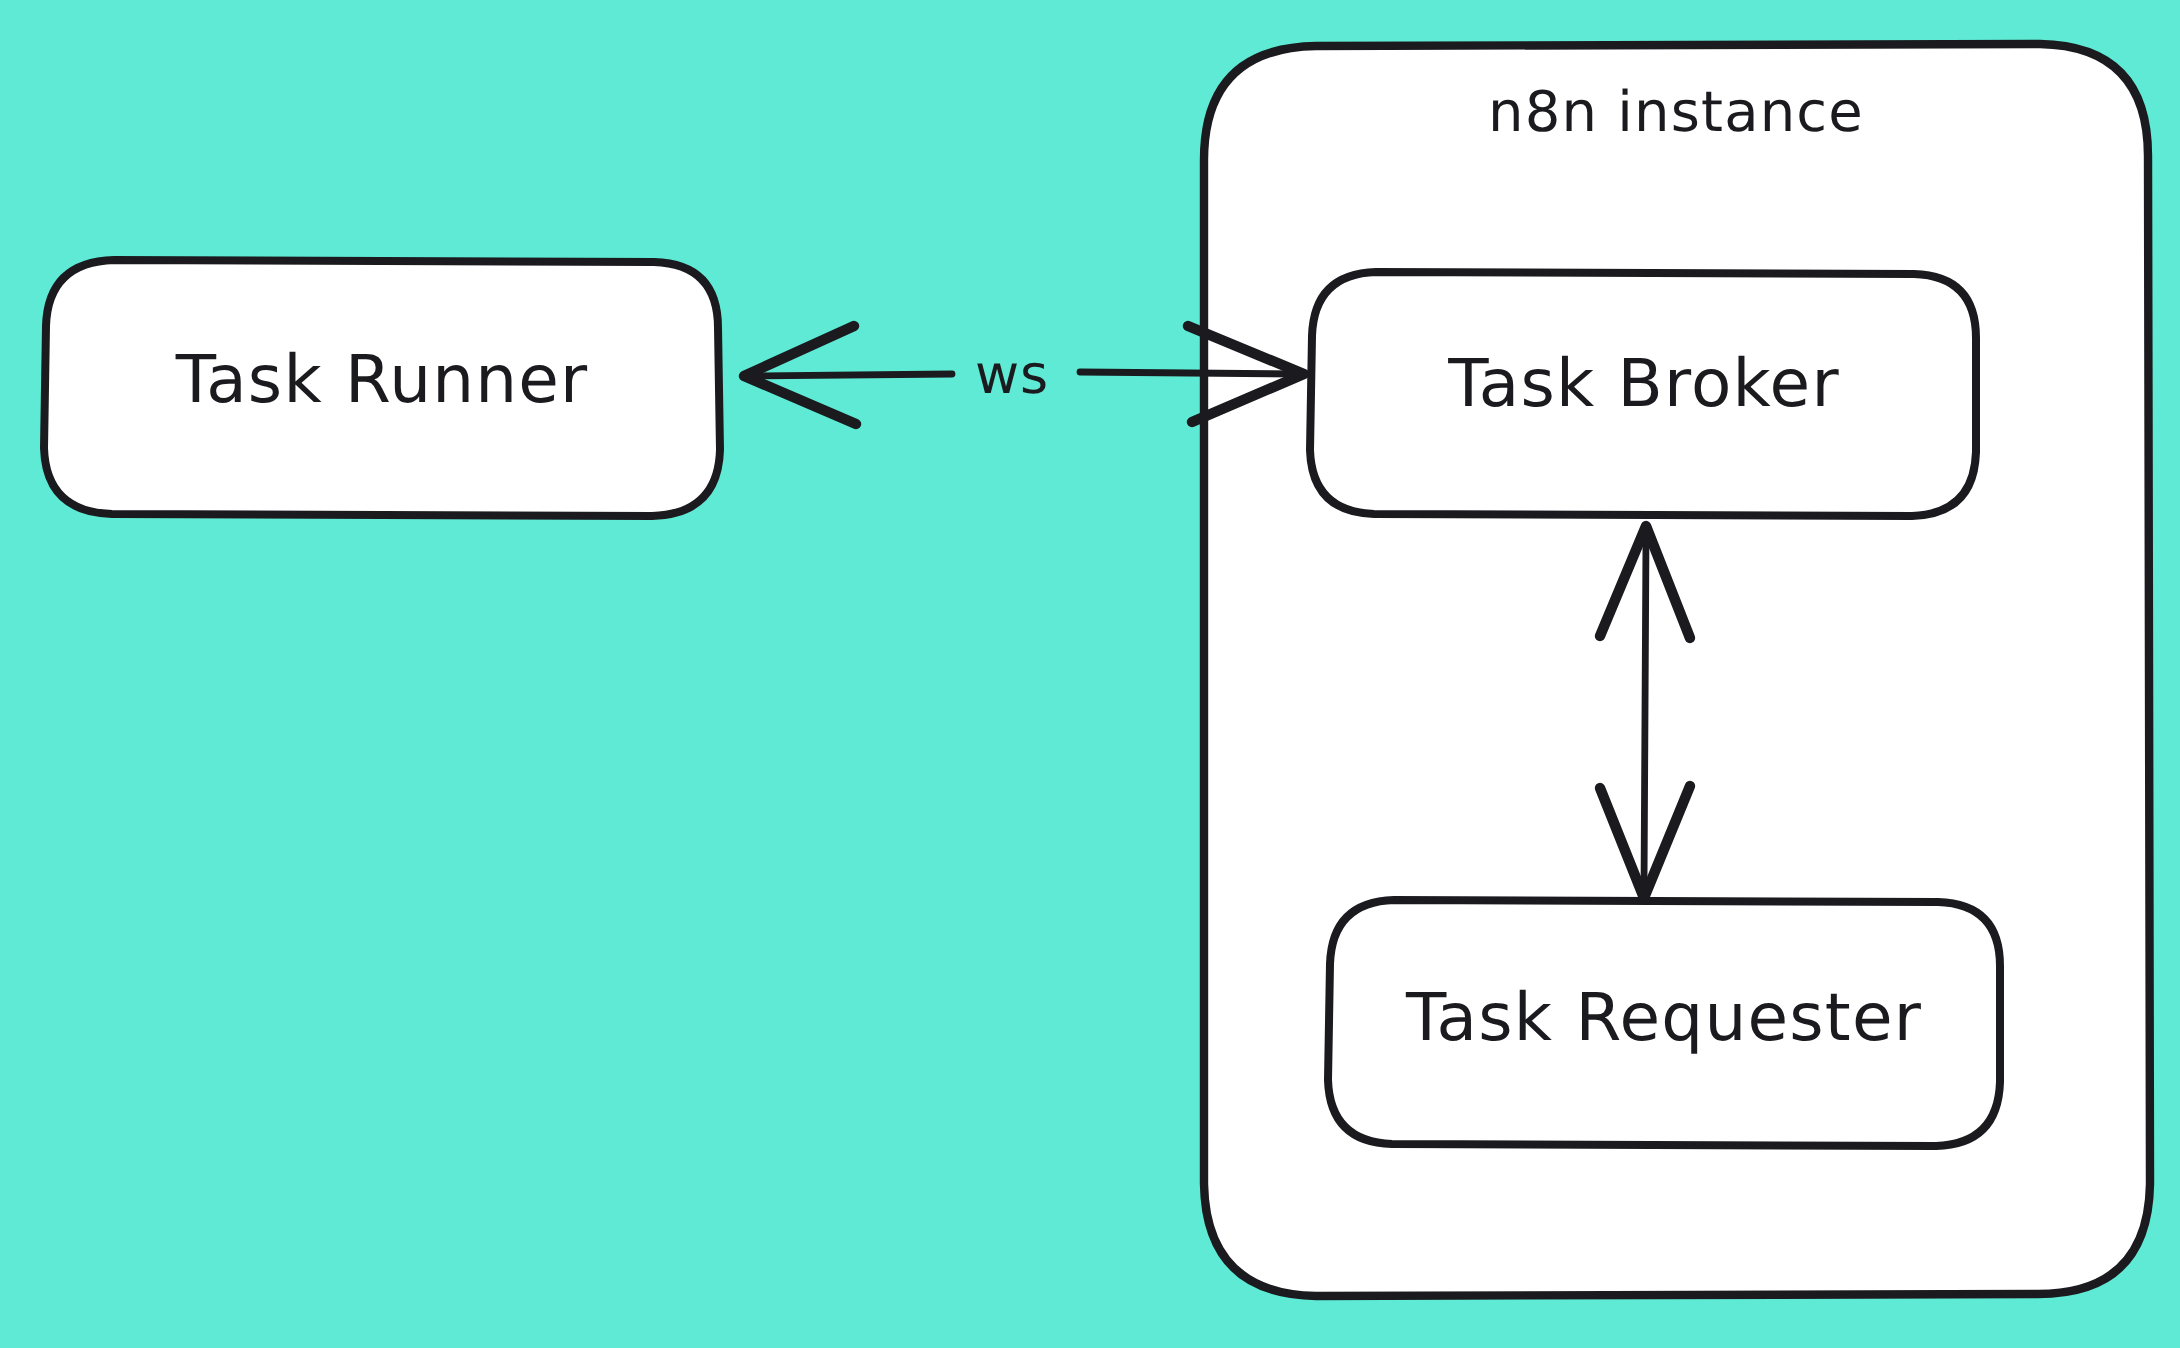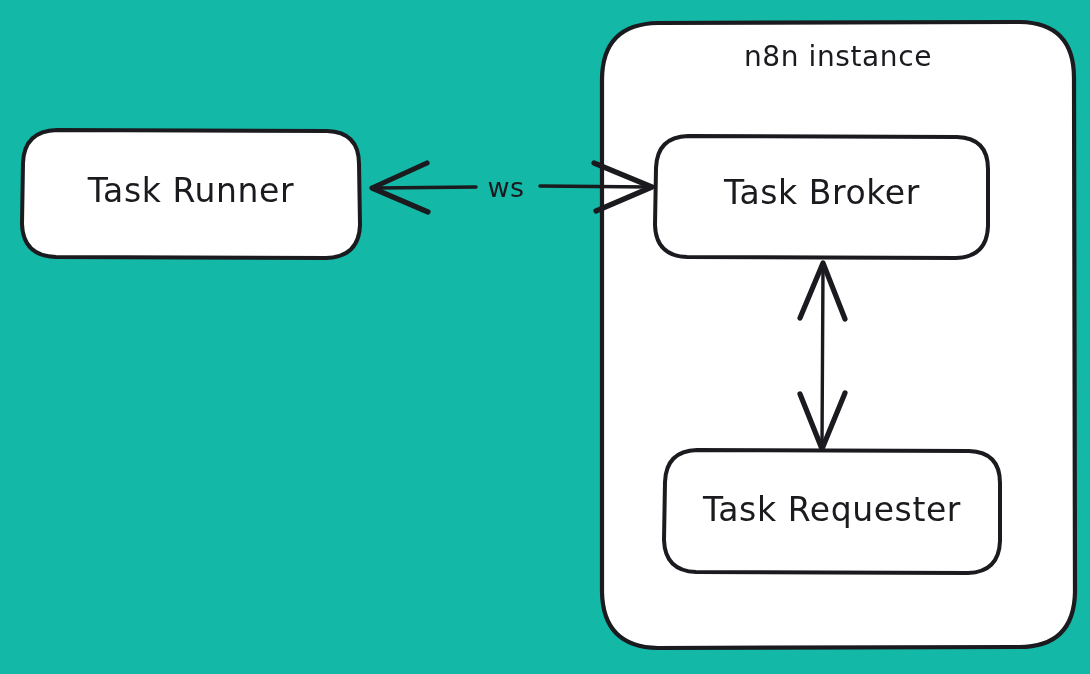--- a/index.html
+++ b/index.html
@@ -10,21 +10,21 @@
   body {
     width: 1090px;
     height: 674px;
     font-family: "DejaVu Sans", sans-serif;
     overflow: hidden;
   }
   #canvas {
     position: relative;
     width: 1090px;
     height: 674px;
-    background: #14b8a6;
+    background: #5eead4;
   }
   #diagram-svg {
     position: absolute;
     top: 0;
     left: 0;
     width: 1090px;
     height: 674px;
   }
   .node-label,
   .group-title,

